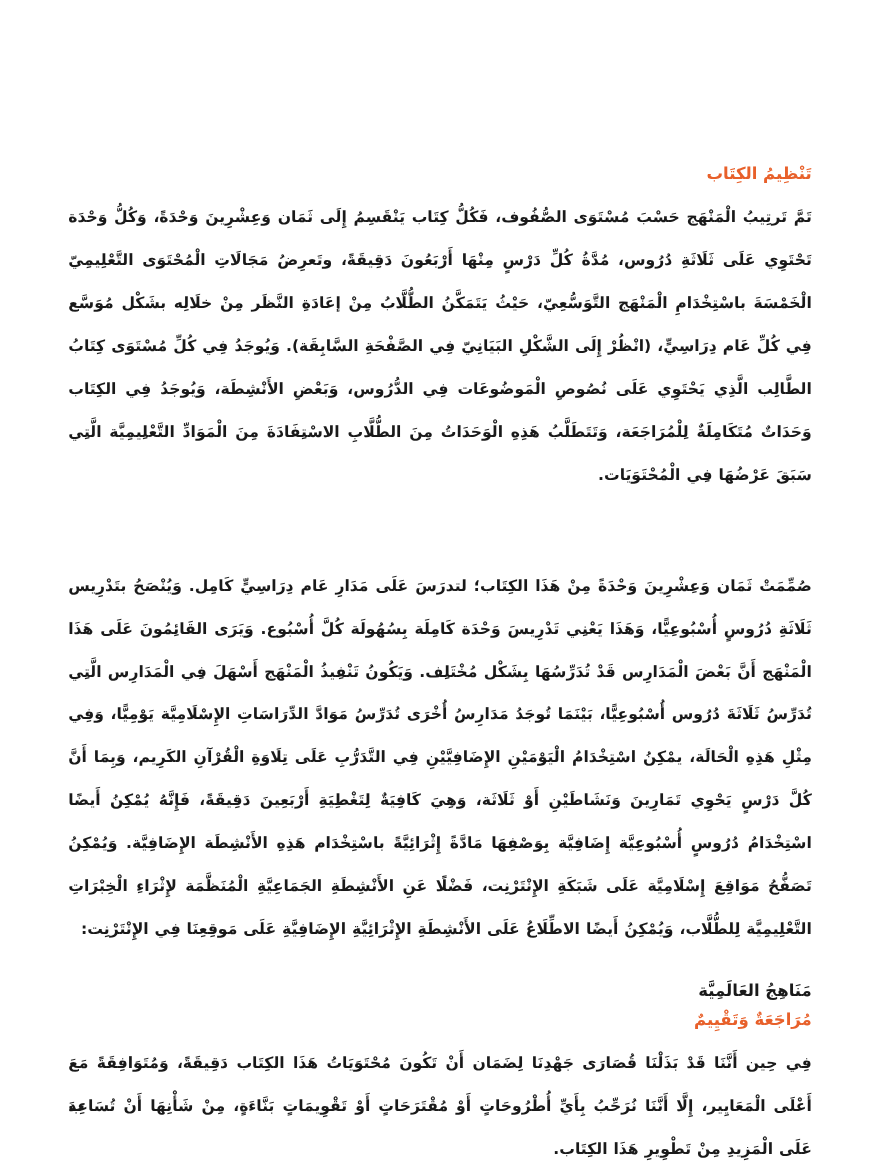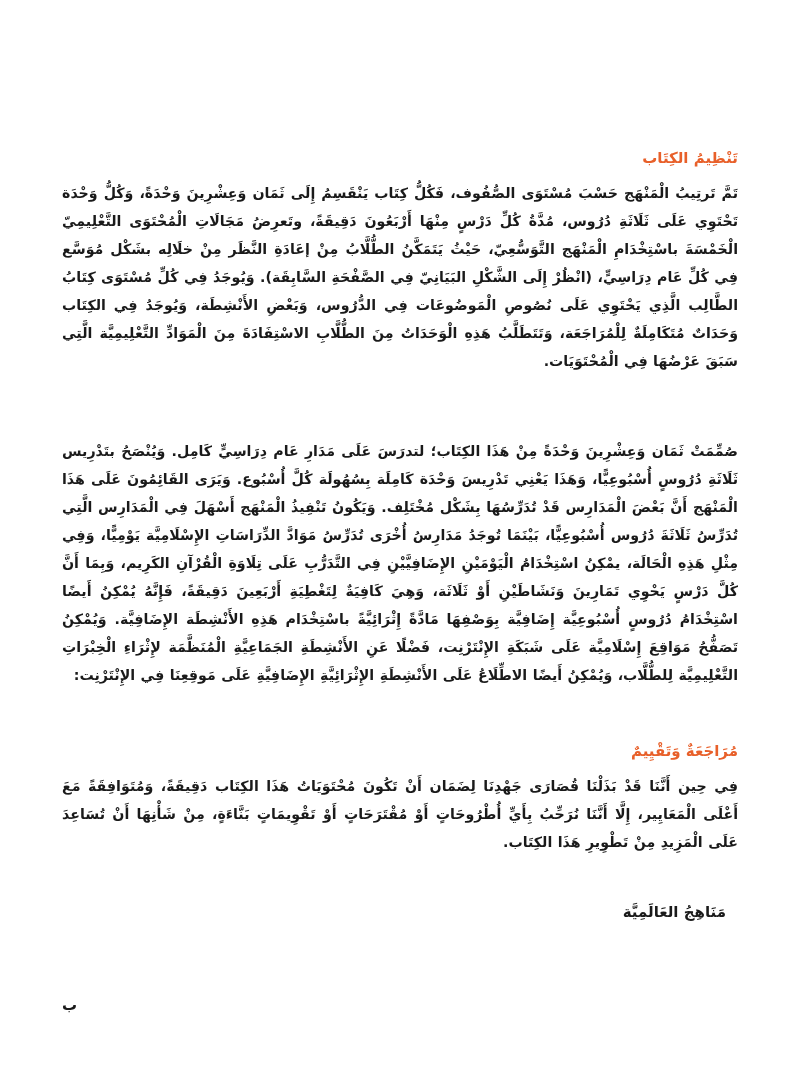--- a/index.html
+++ b/index.html
@@ -62,21 +62,21 @@
     text-align: right;
     margin: 0 0 9px 0;
     direction: rtl;
   }
 
   .body-text {
     color: #1a1a1a;
     font-family: "DejaVu Sans", "Liberation Sans", sans-serif;
     font-weight: 700;
     font-size: 14.2px;
-    line-height: 28px;
+    line-height: 39px;
     text-align: justify;
     text-align-last: right;
     margin: 0;
     direction: rtl;
     word-spacing: 0.5px;
   }
 
   .gap-sm { height: 16px; }
   .gap-lg { height: 46px; }
   .gap-xl { height: 58px; }
@@ -112,21 +112,21 @@
     direction: rtl;
   }
 
   .publisher {
     color: #1a1a1a;
     font-family: "DejaVu Sans", "Liberation Sans", sans-serif;
     font-weight: 700;
     font-size: 15px;
     line-height: 1.6;
     text-align: right;
-    margin: 12px;
+    margin: 0;
     direction: rtl;
   }
 
   .publisher-wrap {
     position: absolute;
     top: 888px;
     right: 62px;
     left: 62px;
     z-index: 2;
   }

